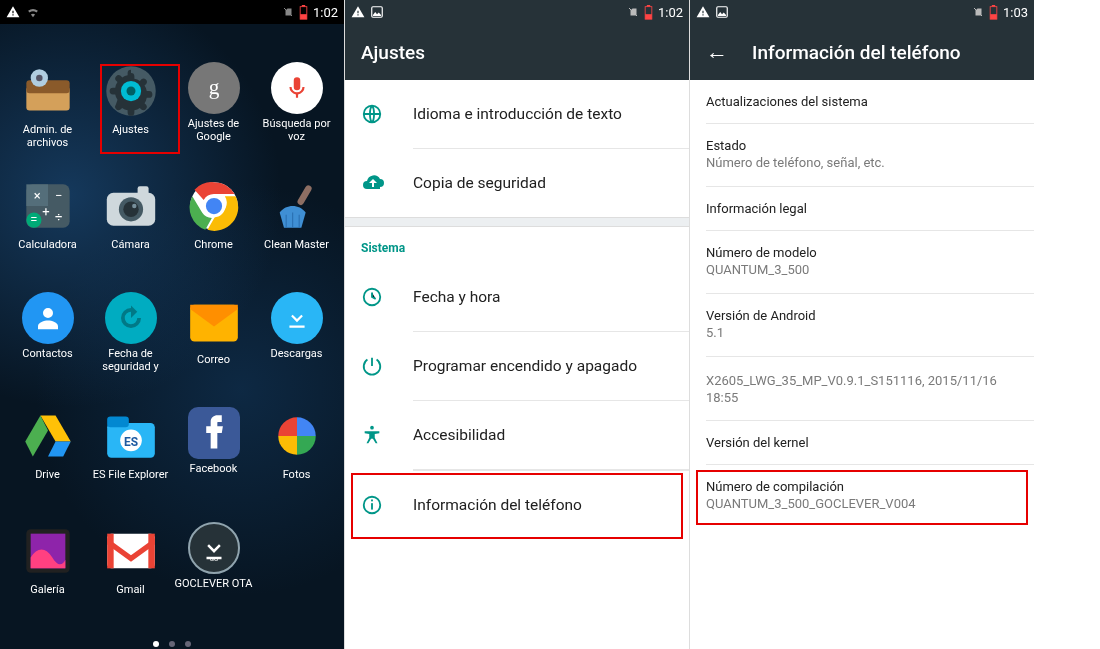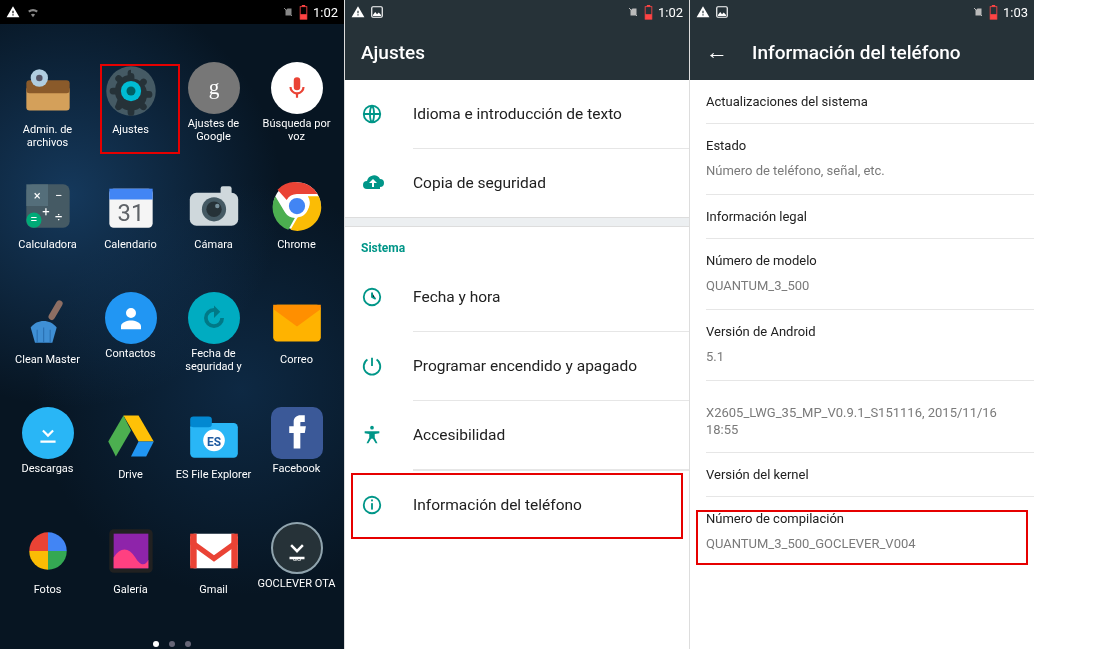--- a/index.html
+++ b/index.html
@@ -32,21 +32,21 @@
   .pager .dot.active { background:#fff; }
 
   
   .appbar { height: 56px; background: #263238; color: #fff; display: flex; align-items: center; padding: 0 16px; gap: 24px; font-size: 19px; font-weight: 500; }
   .appbar .back { font-size: 22px; cursor: pointer; }
   .list { background: #fff; }
   .row { display: flex; align-items: center; padding: 0 16px; min-height: 68px; cursor: pointer; }
   .row .leading { width: 52px; display: flex; justify-content: flex-start; color: #009688; }
   .row .text { flex: 1; }
   .row .title { font-size: 15.5px; color: #212121; }
-  .row .sub { font-size: 13px; color: #7a7a7a; margin-top: 10px; line-height:1.3;}
+  .row .sub { font-size: 13px; color: #7a7a7a; margin-top: 2px; line-height:1.3;}
   .divider { height: 1px; background: #e6e6e6; margin-left: 68px; }
   .section-hdr { font-size: 12px; font-weight: 700; color: #009688; padding: 14px 16px 8px; }
   .sep { height: 10px; background: #eceff1; border-top:1px solid #ddd; border-bottom:1px solid #ddd; }
 
   
   .row.noicon { padding: 14px 16px; min-height: 0; display:block; }
   .row.noicon .title { font-size: 13px; }
 
   .hl-box { border: 2px solid #e60000; position: absolute; }
 
@@ -141,30 +141,20 @@
                 <text x="34" y="38" fill="#fff" font-size="12" text-anchor="middle">÷</text>
                 <circle cx="11" cy="37" r="7" fill="#0a7"></circle>
                 <text x="11" y="41" fill="#fff" font-size="12" text-anchor="middle">=</text>
                 <text x="22" y="33" fill="#fff" font-size="12" text-anchor="middle">+</text>
               </svg>
             </div>
           <div class="label">Calculadora</div>
         </div>
         <div class="app">
           <div class="iconwrap">
-              <svg width="52" height="52" viewBox="0 0 48 48">
-                <rect x="4" y="8" width="40" height="36" rx="4" fill="#f5f5f5"></rect>
-                <rect x="4" y="8" width="40" height="10" fill="#4285f4"></rect>
-                <text x="24" y="38" text-anchor="middle" font-size="22" fill="#5f6368">31</text>
-              </svg>
-            </div>
-          <div class="label">Calendario</div>
-        </div>
-        <div class="app">
-          <div class="iconwrap">
               <svg width="54" height="44" viewBox="0 0 48 40">
                 <rect x="2" y="8" width="44" height="30" rx="6" fill="#cfd8dc"></rect>
                 <rect x="30" y="2" width="10" height="8" rx="2" fill="#cfd8dc"></rect>
                 <circle cx="24" cy="23" r="11" fill="#455a64"></circle>
                 <circle cx="24" cy="23" r="7" fill="#263238"></circle>
                 <circle cx="27" cy="20" r="2" fill="#78909c"></circle>
               </svg>
             </div>
           <div class="label">Cámara</div>
         </div>

